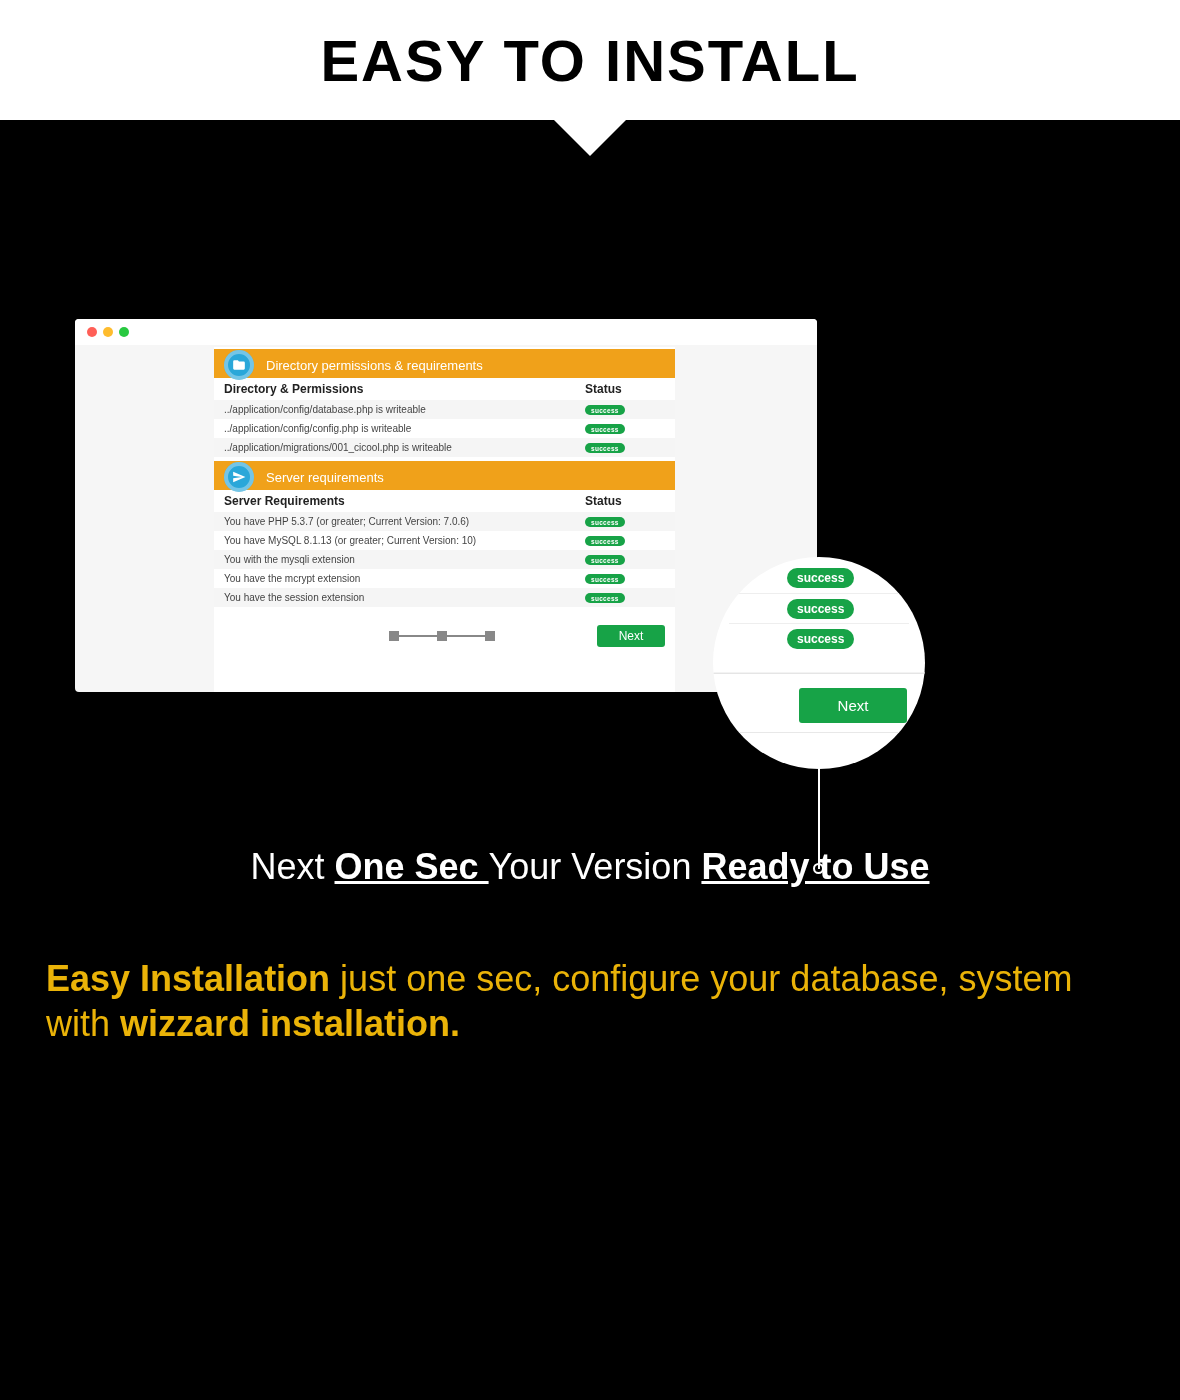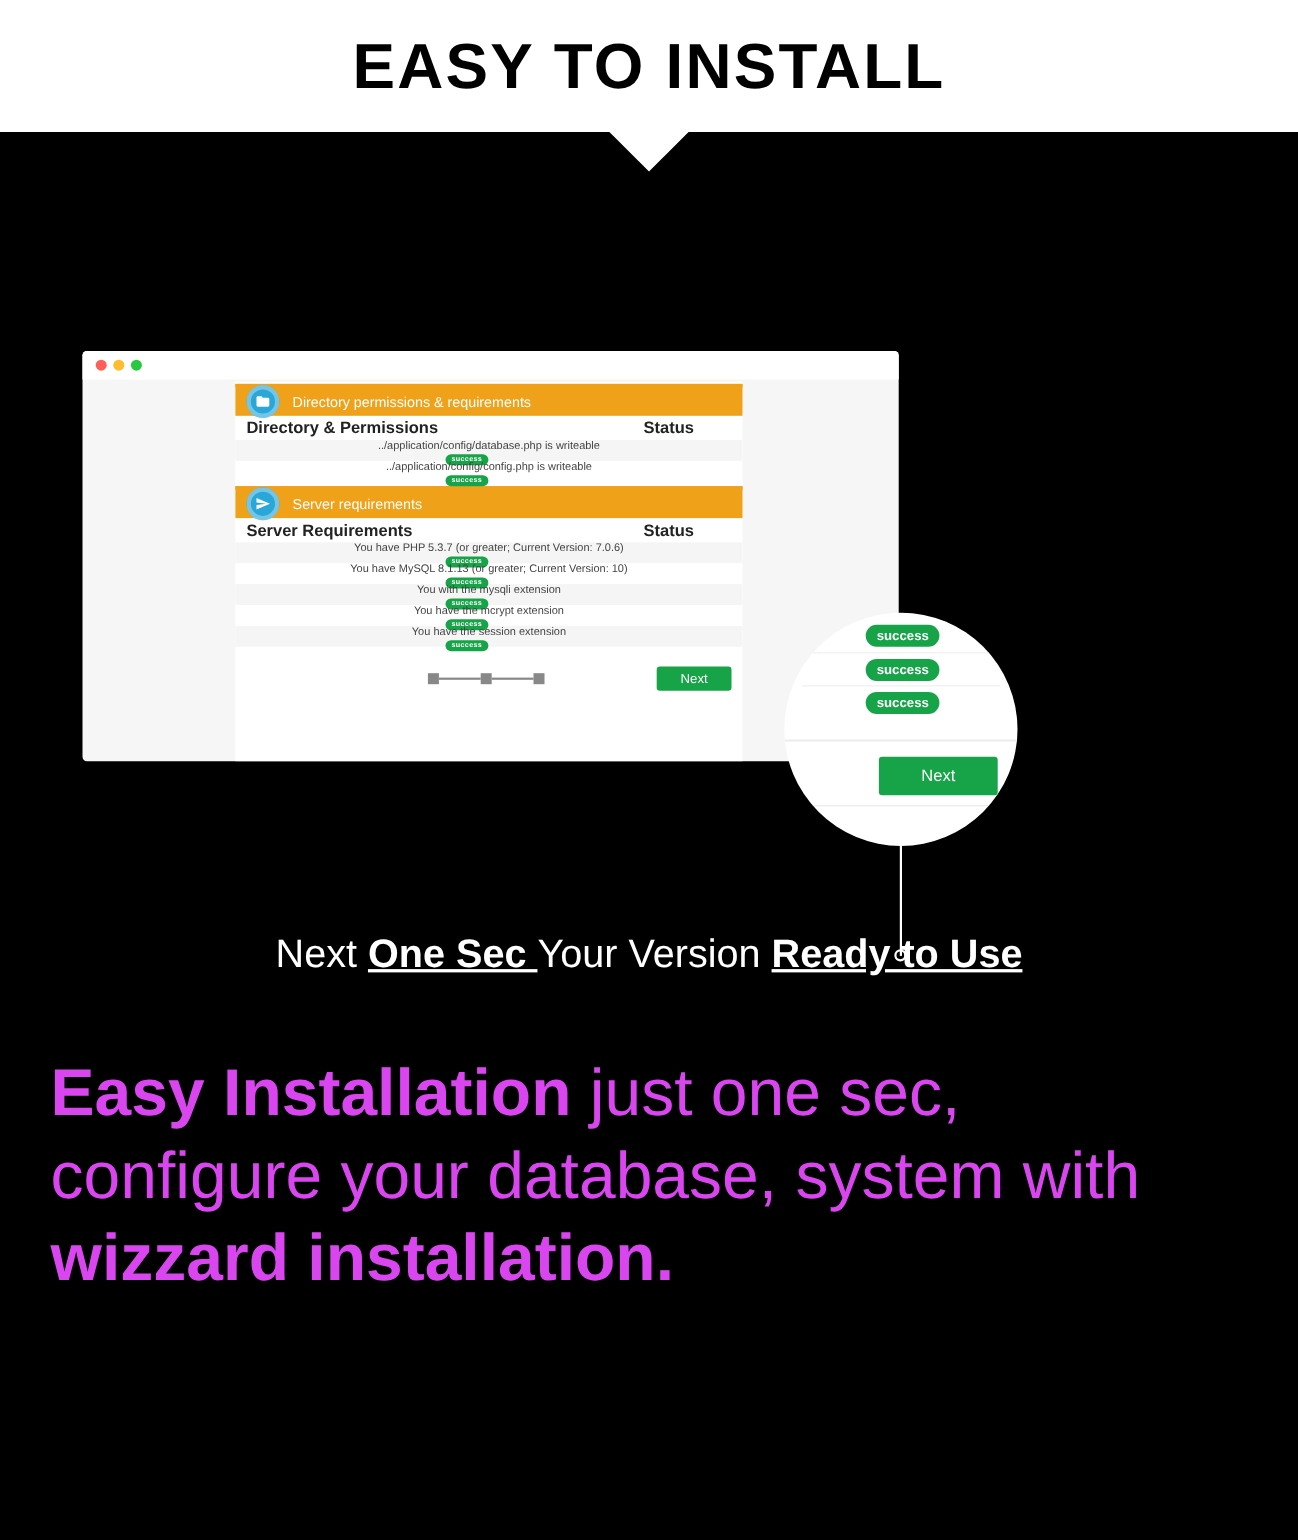--- a/index.html
+++ b/index.html
@@ -84,22 +84,22 @@
     box-shadow: 0 0 0 4px rgba(255,255,255,.35) inset;
   }
   .icon-circle svg { width: 14px; height: 14px; fill: #fff; }
 
   .tbl-head, .tbl-row {
     display: flex; align-items: center;
     padding: 0 10px;
     font-size: 10px;
     color: #444;
   }
-  .tbl-head { height: 22px; font-weight: 700; font-size: 15px; color:#222; }
-  .tbl-row { height: 19px; flex-direction: column; }
+  .tbl-head { height: 22px; font-weight: 700; font-size: 12px; color:#222; }
+  .tbl-row { height: 19px; }
   .tbl-row:nth-child(odd) { background: #f5f5f5; }
   .col-main { flex: 1; }
   .col-status { width: 80px; text-align: left; }
 
   .pill {
     display:inline-block;
     background:#17a347;
     color:#fff;
     font-size:6.5px;
     font-weight:700;
@@ -187,22 +187,22 @@
     color:#fff;
     font-size:36px;
   }
   .tagline .b { font-weight:800;text-decoration:underline; }
   .tagline .r { font-weight:300; }
 
   .para {
     position:absolute;
     left:46px; right:46px;
     top: 956px;
-    color:#d946ef;
-    font-size:60px;
+    color:#eab308;
+    font-size:36px;
     line-height:1.25;
   }
   .para .b { font-weight:800; }
   .para .r { font-weight:300; }
 </style>
 </head>
 <body>
 
 <div class="top-banner">
   <h1>EASY TO INSTALL</h1>
@@ -233,20 +233,24 @@
       </div>
       <div>
         <div class="tbl-row">
           <span class="col-main">../application/config/database.php is writeable</span>
           <span class="col-status"><span class="pill">success</span></span>
         </div>
         <div class="tbl-row">
           <span class="col-main">../application/config/config.php is writeable</span>
           <span class="col-status"><span class="pill">success</span></span>
         </div>
+        <div class="tbl-row">
+          <span class="col-main">../application/migrations/001_cicool.php is writeable</span>
+          <span class="col-status"><span class="pill">success</span></span>
+        </div>
       </div>
 
       <div class="section-header">
         <span class="icon-circle">
           <svg viewBox="0 0 24 24">
               <path d="M2 21l21-9L2 3v7l15 2-15 2v7z"></path>
             </svg>
         </span>
         <span>Server requirements</span>
       </div>

